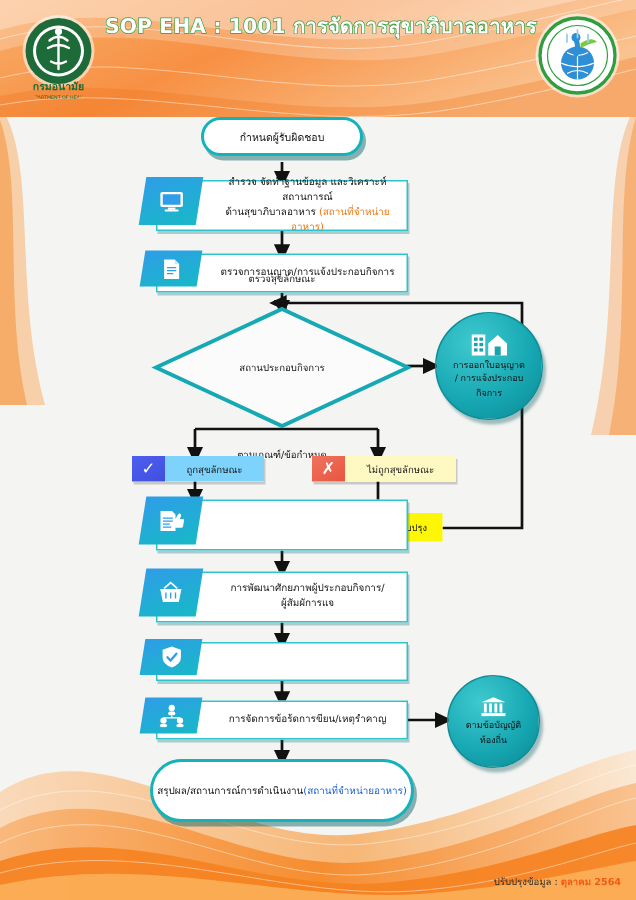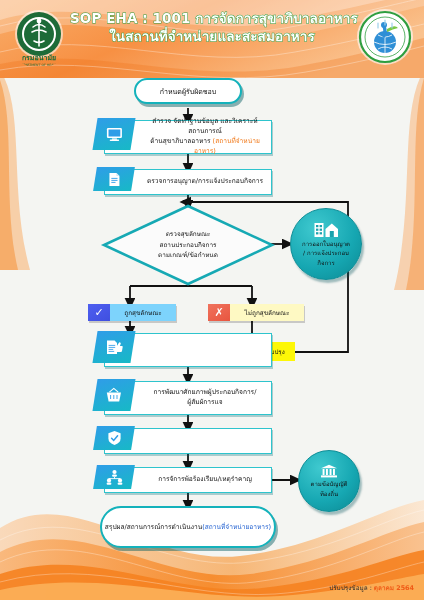--- a/index.html
+++ b/index.html
@@ -97,20 +97,21 @@
   
   #decision {
     width: 168px; height: 78px;
   }
   #decision .dia-label {
     position: absolute; inset: 0;
     display: flex; flex-direction: column;
     align-items: center; justify-content: center;
     font-size: 6.4px; line-height: 1.62; color: #111;
     text-align: center;
+    gap: 48px;
   }
 
   
   .circle-node {
     border-radius: 50%;
     background: radial-gradient(circle at 35% 28%, #3fc9cf 0%, #16a7b2 58%, #0b8892 100%);
     border: 1.6px solid #0e8d96;
     display: flex; flex-direction: column;
     align-items: center; justify-content: center;
     text-align: center;
@@ -230,21 +231,20 @@
     <circle cx="31" cy="36" r="11" fill="#2f8fd6"></circle>
     <path d="M20 36 q11 5 22 0 M31 25 L31 47 M24 29 q7 4 14 0 M24 43 q7 -4 14 0" stroke="#ffffff" stroke-width="0.8" fill="none"></path>
     <path d="M30 20 q2 6 0 10" stroke="#2f8fd6" stroke-width="3.4" stroke-linecap="round"></path>
     <circle cx="30" cy="19" r="3" fill="#2f8fd6"></circle>
     <path d="M33 23 q8 -5 11 -1 q-5 1 -11 4 Z" fill="#7ac943"></path>
     <path d="M24 17 q0 4 0 5 M31 14 q0 4 0 5 M38 17 q0 4 0 5" stroke="#9ccfe8" stroke-width="1.2" stroke-linecap="round"></path>
   </svg>
 
   <div id="title-block">
     <div class="title-line">SOP EHA : 1001 การจัดการสุขาภิบาลอาหาร</div>
-    <div class="title-line">ในสถานที่จำหน่ายและสะสมอาหาร</div>
   </div>
 
   <div id="flow">
 
     <svg id="edges" viewBox="0 0 424 500">
       <defs>
         <marker id="ah" markerWidth="7" markerHeight="7" refX="3.4" refY="3" orient="auto">
           <path d="M0,0 L6.5,3 L0,6 Z" fill="#111111"></path>
         </marker>
       </defs>
@@ -410,21 +410,21 @@
             <circle cx="3" cy="11.4" r="2.1"></circle>
               <rect x="0.6" y="13.6" width="4.8" height="2.2" rx="1.1"></rect>
             <circle cx="14" cy="11.4" r="2.1"></circle>
               <rect x="11.6" y="13.6" width="4.8" height="2.2" rx="1.1"></rect>
           </g>
           <g stroke="#ffffff" stroke-width="0.9" fill="none">
               <path d="M8.5 8 V9.6 M3 9.6 H14 M3 9.6 V10 M14 9.6 V10"></path>
             </g>
         </svg>
       </span>
-      <span class="proc-label">การจัการพ้อร้องเรียน/เหตุรำคาญ</span>
+      <span class="proc-label">การจัดการข้อร้ดการขียน/เหตุรำคาญ</span>
     </div>
 
     <div class="node circle-node" id="node-circle-bylaw" style="left:298px; top:372px; width:62px; height:62px;">
       <svg width="18" height="14" viewBox="0 0 18 14" style="margin-bottom:1px">
         <path d="M9 0.8 L17 4.2 H1 Z" fill="#ffffff"></path>
         <g fill="#ffffff">
             <rect x="2.6" y="5" width="1.9" height="6"></rect>
             <rect x="6" y="5" width="1.9" height="6"></rect>
         <rect x="9.6" y="5" width="1.9" height="6"></rect>
             <rect x="13" y="5" width="1.9" height="6"></rect>

